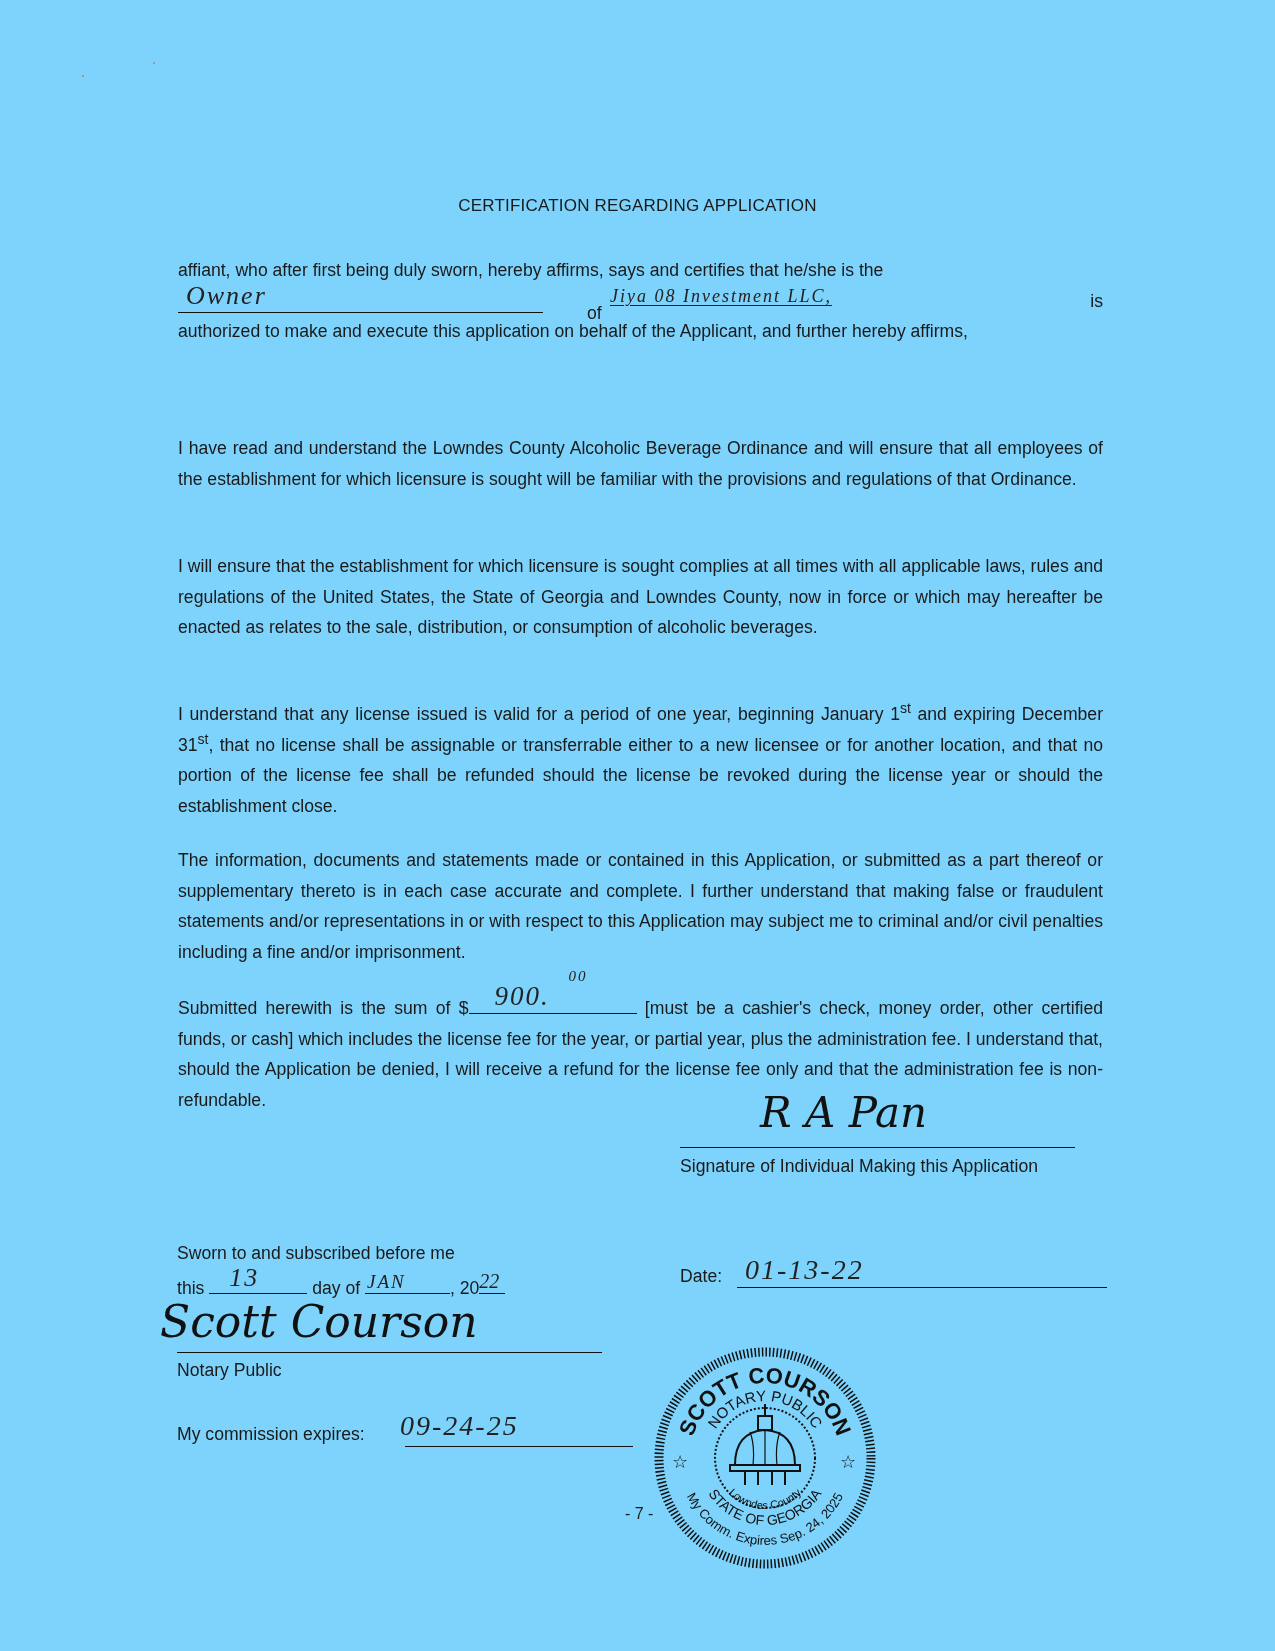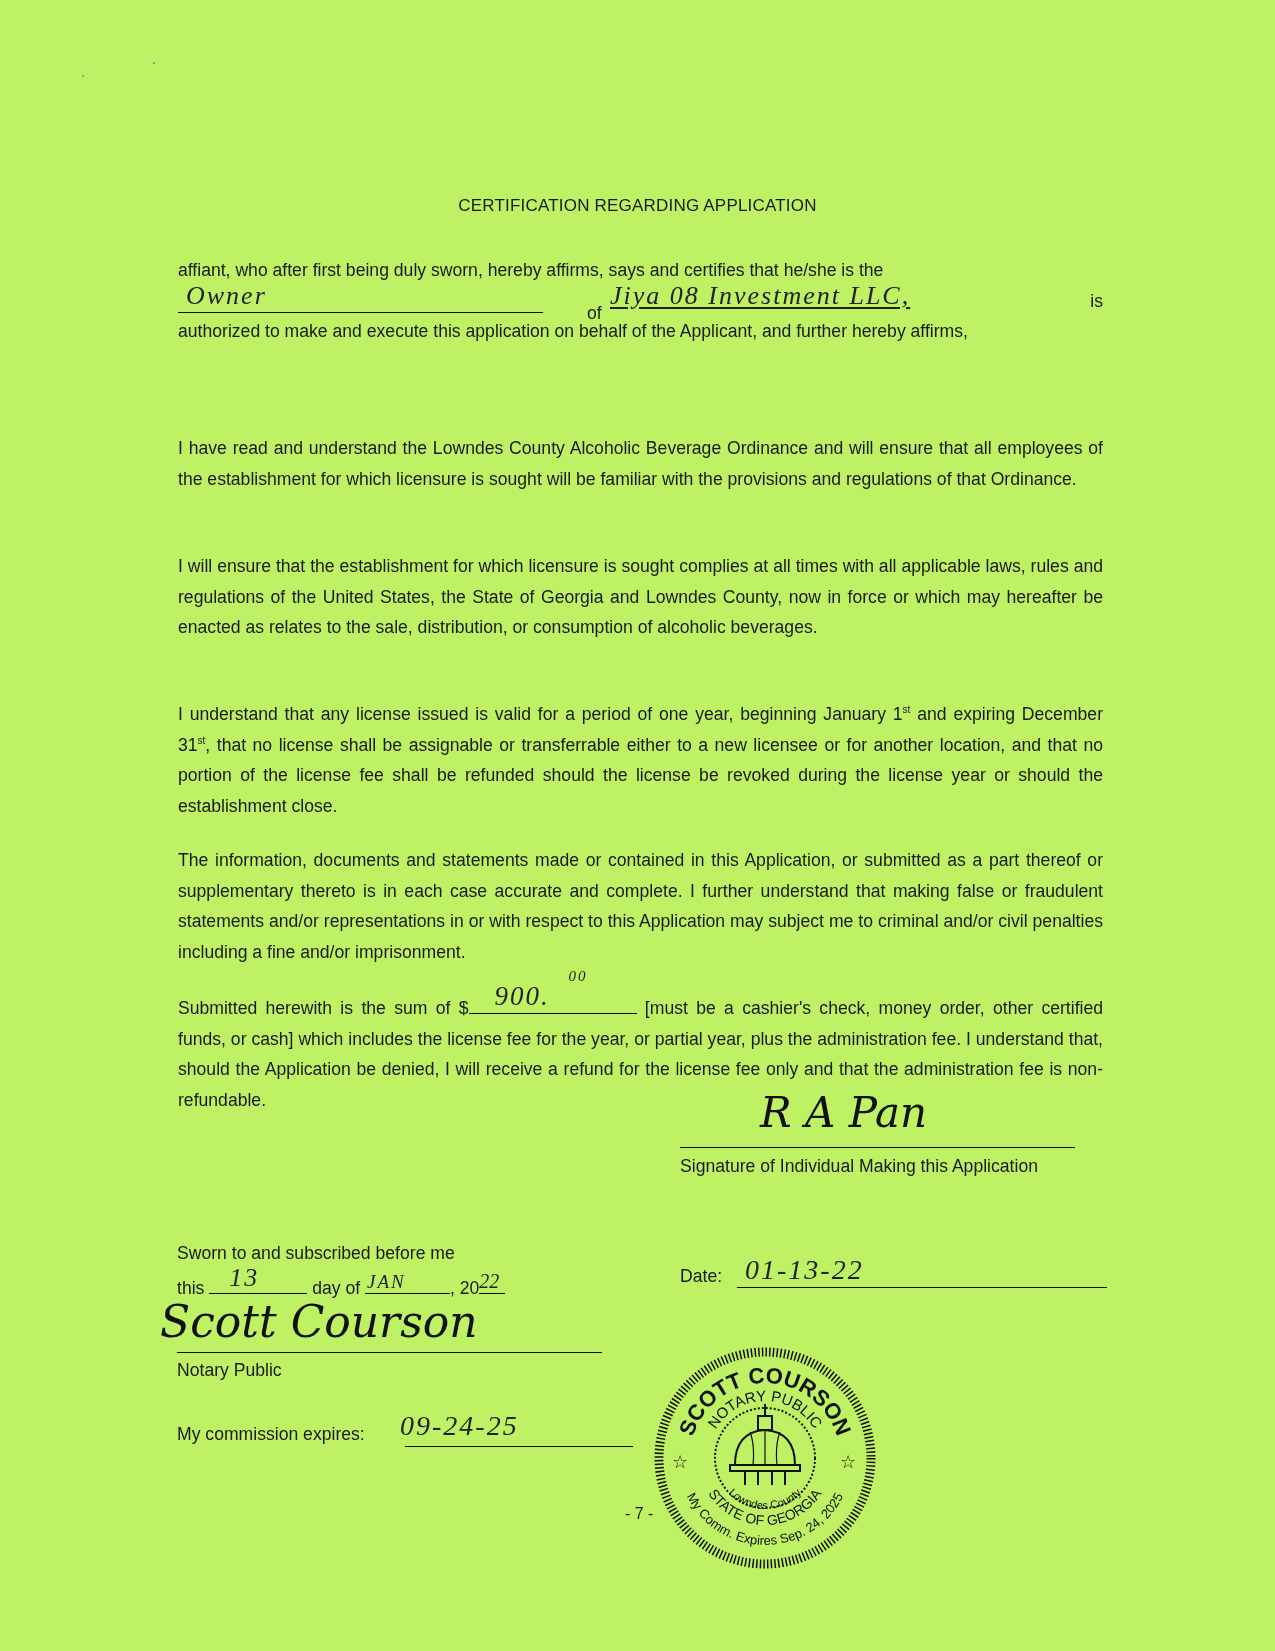--- a/index.html
+++ b/index.html
@@ -1,23 +1,23 @@
 <!DOCTYPE html>
 <html><head>
 <meta charset="utf-8">
 <style>
   html, body { margin: 0; padding: 0; background: #ffffff; }
   body { width: 1275px; height: 1651px; position: relative; overflow: hidden;
          font-family: "Liberation Sans", "DejaVu Sans", sans-serif; color: #1a1a1a; }
-  .page { position: absolute; left: 0; top: 0; width: 1275px; height: 1651px; background: #bef264; }
+  .page { position: absolute; left: 0; top: 0; width: 1275px; height: 1651px; background: #7dd3fc; }
   .title { position: absolute; top: 196px; left: 0; width: 1275px; text-align: center;
            font-size: 17px; letter-spacing: 0.2px; }
   .para { position: absolute; left: 178px; width: 925px; font-size: 17.6px; line-height: 30.5px;
           text-align: justify; text-align-last: left; }
-  .para sup { font-size: 10px; line-height: 0; vertical-align: super; }
+  .para sup { font-size: 14px; line-height: 0; vertical-align: super; }
   .hand { font-family: Liberation Serif, serif; font-style: italic; color: #222;
           font-weight: 300; letter-spacing: 2px; }
   .blank { display: inline-block; border-bottom: 1.4px solid #111; position: relative; vertical-align: baseline; }
   .blank .hand { position: absolute; left: 0; bottom: 0; white-space: nowrap; }
   .sig-line { position: absolute; border-bottom: 1.4px solid #111; }
   .sig-text { position: absolute; font-family: "DejaVu Serif", serif; font-style: italic;
               font-size: 42px; color: #111; white-space: nowrap; }
   .label { position: absolute; font-size: 17.6px; white-space: nowrap; }
   .pageno { position: absolute; left: 625px; top: 1505px; font-size: 16px; }
   .stamp { position: absolute; left: 650px; top: 1340px; width: 230px; height: 230px; }
@@ -34,21 +34,21 @@
   <div class="title">CERTIFICATION REGARDING APPLICATION</div>
 
   <div class="para" style="top:255px">
     <div>affiant, who after first being duly sworn, hereby affirms, says and certifies that he/she is the</div>
     <div style="position:relative;height:30.5px;">
       <span class="blank" style="position:absolute;left:0;top:0;width:365px;height:26px;">
         <span class="hand" style="font-size:26px;left:8px;">Owner</span>
       </span>
       <span style="position:absolute;left:409px;top:0;margin-top:12px;">of</span>
       <span class="blank" style="position:absolute;left:430px;top:0;width:440px;height:26px;border-bottom:none;">
-        <span class="hand" style="font-size:26px;left:2px;text-decoration:underline;text-underline-offset:3px;">Jiya 08 Investment LLC,</span>
+        <span class="hand" style="font-size:18px;left:2px;text-decoration:underline;text-underline-offset:3px;">Jiya 08 Investment LLC,</span>
       </span>
       <span style="position:absolute;right:0;top:0;">is</span>
     </div>
     <div>authorized to make and execute this application on behalf of the Applicant, and further hereby affirms,</div>
   </div>
 
   <div class="para" style="top:433px">I have read and understand the Lowndes County Alcoholic Beverage Ordinance and will ensure that all employees of the establishment for which licensure is sought will be familiar with the provisions and regulations of that Ordinance.</div>
 
   <div class="para" style="top:551px">I will ensure that the establishment for which licensure is sought complies at all times with all applicable laws, rules and regulations of the United States, the State of Georgia and Lowndes County, now in force or which may hereafter be enacted as relates to the sale, distribution, or consumption of alcoholic beverages.</div>
 

